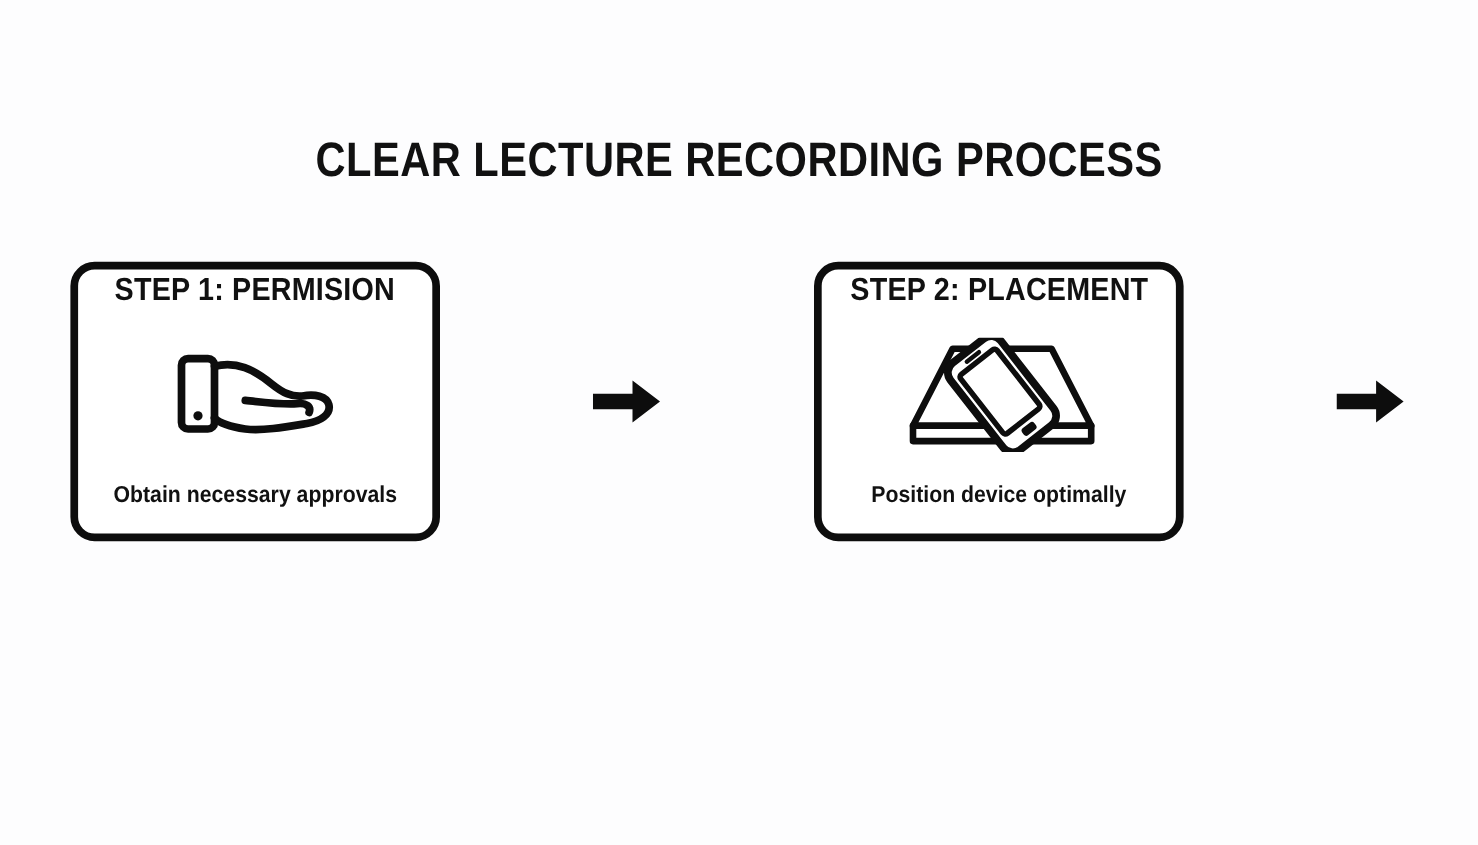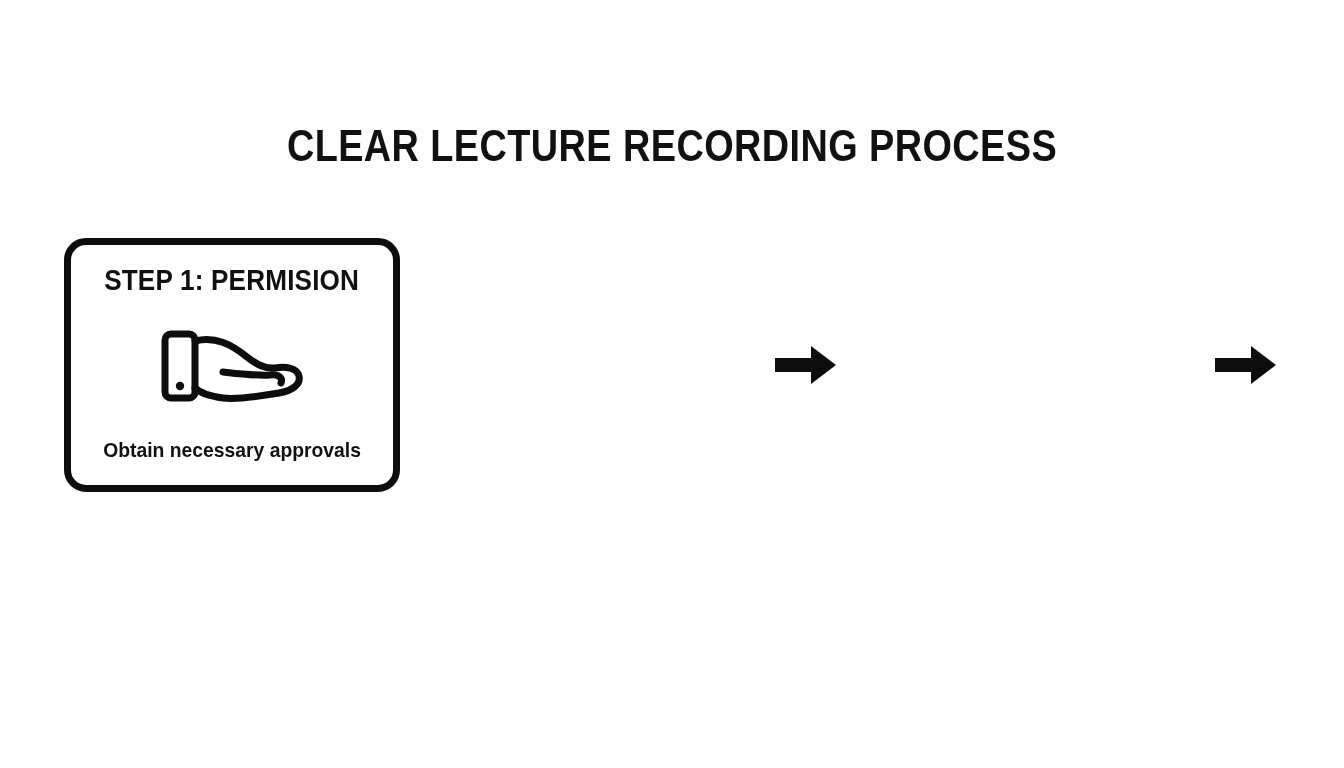--- a/index.html
+++ b/index.html
@@ -51,21 +51,21 @@
   .step-card {
     box-sizing: border-box;
     width: 336px;
     height: 254px;
     border: 7px solid #0d0d0d;
     border-radius: 22px;
     background: #ffffff;
     display: flex;
     flex-direction: column;
     align-items: center;
-    padding: 18px 14px 16px 14px;
+    padding: 2px 14px 16px 14px;
     position: relative;
   }
 
   .step-title {
     font-family: "Liberation Sans Narrow", "Liberation Sans", sans-serif;
     font-weight: bold;
     font-size: 29px;
     line-height: 34px;
     color: #111111;
     letter-spacing: 0.2px;
@@ -130,20 +130,42 @@
     </div>
     <div class="step-caption">Obtain necessary approvals</div>
   </div>
 
   <div class="arrow-connector">
     <svg width="62" height="40" viewBox="0 0 62 40">
       <path d="M0 13 L36 13 L36 1 L61 20 L36 39 L36 27 L0 27 Z" fill="#0d0d0d"></path>
     </svg>
   </div>
 
+  <div class="step-card">
+    <div class="step-title">STEP 2: PLACEMENT</div>
+    <div class="step-icon">
+      <svg width="176" height="104" viewBox="0 0 176 104">
+
+        <path d="M46 10 L136 10 L172 80 L10 80 Z" fill="#ffffff" stroke="#0d0d0d" stroke-width="6" stroke-linejoin="round"></path>
+
+        <path d="M10 80 L172 80 L172 94 L10 94 Z" fill="#ffffff" stroke="#0d0d0d" stroke-width="6" stroke-linejoin="round"></path>
+
+        <g transform="rotate(-38 88 46)">
+          <rect x="58" y="2" width="58" height="100" rx="11" ry="11" fill="#ffffff" stroke="#0d0d0d" stroke-width="7"></rect>
+
+          <rect x="66" y="15" width="42" height="68" rx="3" ry="3" fill="#ffffff" stroke="#0d0d0d" stroke-width="5"></rect>
+
+          <rect x="78" y="7" width="18" height="4" rx="2" ry="2" fill="#0d0d0d"></rect>
+
+          <rect x="80" y="88" width="14" height="8" rx="3" ry="3" fill="#0d0d0d"></rect>
+        </g>
+      </svg>
+    </div>
+    <div class="step-caption">Position device optimally</div>
+  </div>
 
   <div class="arrow-connector">
     <svg width="62" height="40" viewBox="0 0 62 40">
       <path d="M0 13 L36 13 L36 1 L61 20 L36 39 L36 27 L0 27 Z" fill="#0d0d0d"></path>
     </svg>
   </div>
 
 
 </div>
 

